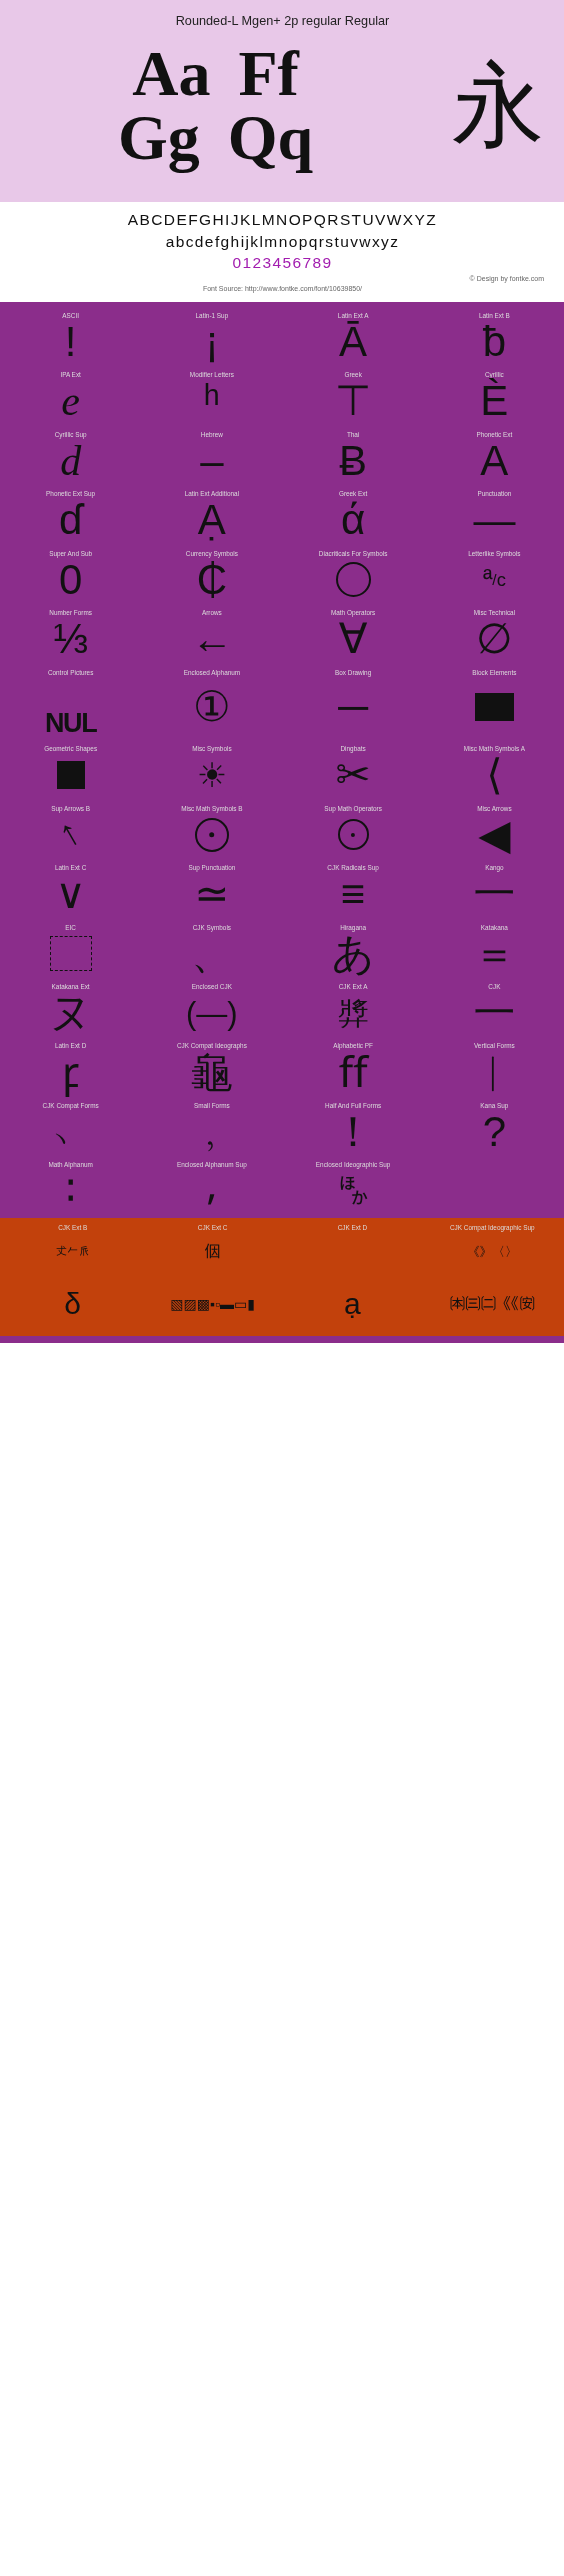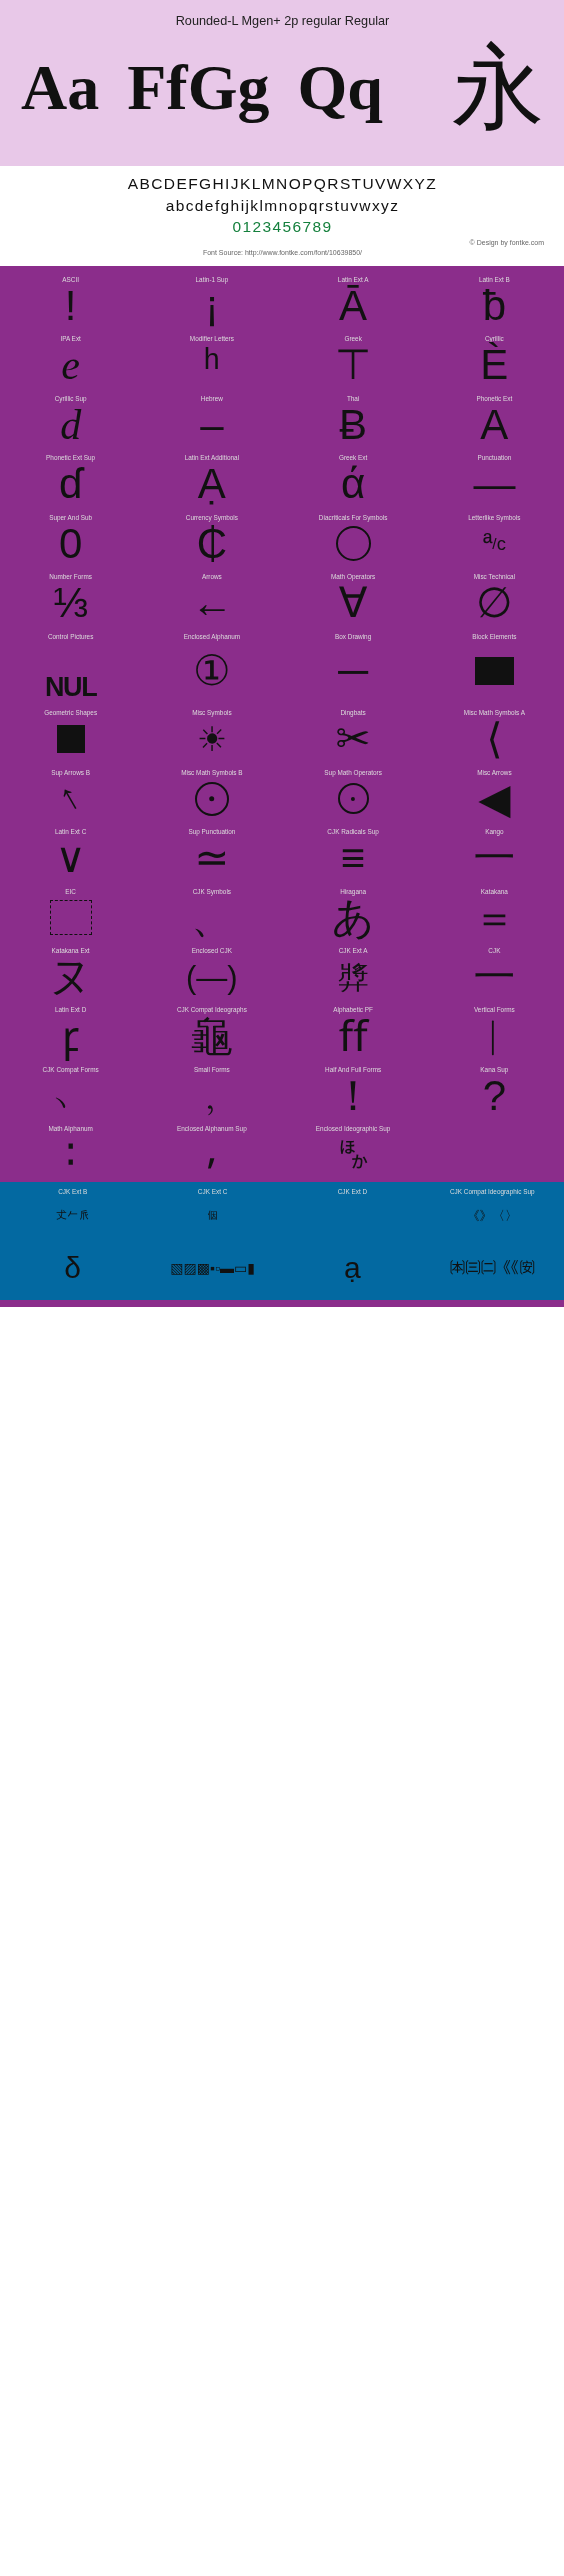--- a/index.html
+++ b/index.html
@@ -22,22 +22,22 @@
       font-weight: normal;
     }
     .preview-chars {
       display: flex;
       align-items: center;
       justify-content: flex-start;
       gap: 0;
     }
     .preview-latin {
       display: flex;
-      flex-direction: row;
-      align-items: flex-end;
+      flex-direction: column;
+      align-items: center;
       flex: 1;
     }
     .preview-row {
       display: flex;
       gap: 28px;
     }
     .preview-char {
       font-size: 64px;
       font-weight: bold;
       color: #111;
@@ -61,21 +61,21 @@
       font-size: 15.5px;
       letter-spacing: 1.4px;
       color: #111;
       text-align: center;
       line-height: 1.4;
       font-family: Arial, sans-serif;
     }
     .numbers-row {
       font-size: 15.5px;
       letter-spacing: 1.4px;
-      color: #15803d;
+      color: #a21caf;
       text-align: center;
       line-height: 1.4;
       font-family: Arial, sans-serif;
     }
     .copyright {
       font-size: 7px;
       color: #666;
       text-align: right;
       padding: 1.4px 7px;
     }
@@ -488,29 +488,29 @@
     <div class="glyph-cell">
       <div class="glyph-label">Enclosed Alphanum Sup</div>
       <div class="glyph-char large">⸴</div>
     </div>
     <div class="glyph-cell">
       <div class="glyph-label">Enclosed Ideographic Sup</div>
       <div class="glyph-char medium">🈀</div>
     </div>
   </div>
 
-  <div style="background:#0369a1; padding: 2.8px 2.8px;">
+  <div style="background:#c2410c; padding: 2.8px 2.8px;">
     <div style="display:grid; grid-template-columns: repeat(4,1fr);">
       <div class="glyph-cell">
         <div class="glyph-label">CJK Ext B</div>
         <div class="glyph-char xsmall" style="font-size:11.3px; white-space:nowrap; overflow:hidden;">𠀋𠀍𠀏𠁻𠂇𠂉𠂢𠃎</div>
       </div>
       <div class="glyph-cell">
         <div class="glyph-label">CJK Ext C</div>
-        <div class="glyph-char xsmall" style="font-size:10px; white-space:nowrap; overflow:hidden;">𪜶𪝀𪝃𪞉</div>
+        <div class="glyph-char xsmall" style="font-size:16px; white-space:nowrap; overflow:hidden;">𪜶𪝀𪝃𪞉</div>
       </div>
       <div class="glyph-cell">
         <div class="glyph-label">CJK Ext D</div>
         <div class="glyph-char xsmall" style="font-size:11.3px; white-space:nowrap; overflow:hidden;">𫝀𫝃𫝊</div>
       </div>
       <div class="glyph-cell">
         <div class="glyph-label">CJK Compat Ideographic Sup</div>
         <div class="glyph-char xsmall" style="font-size:12.7px; white-space:nowrap;">《》〈〉</div>
       </div>
     </div>

